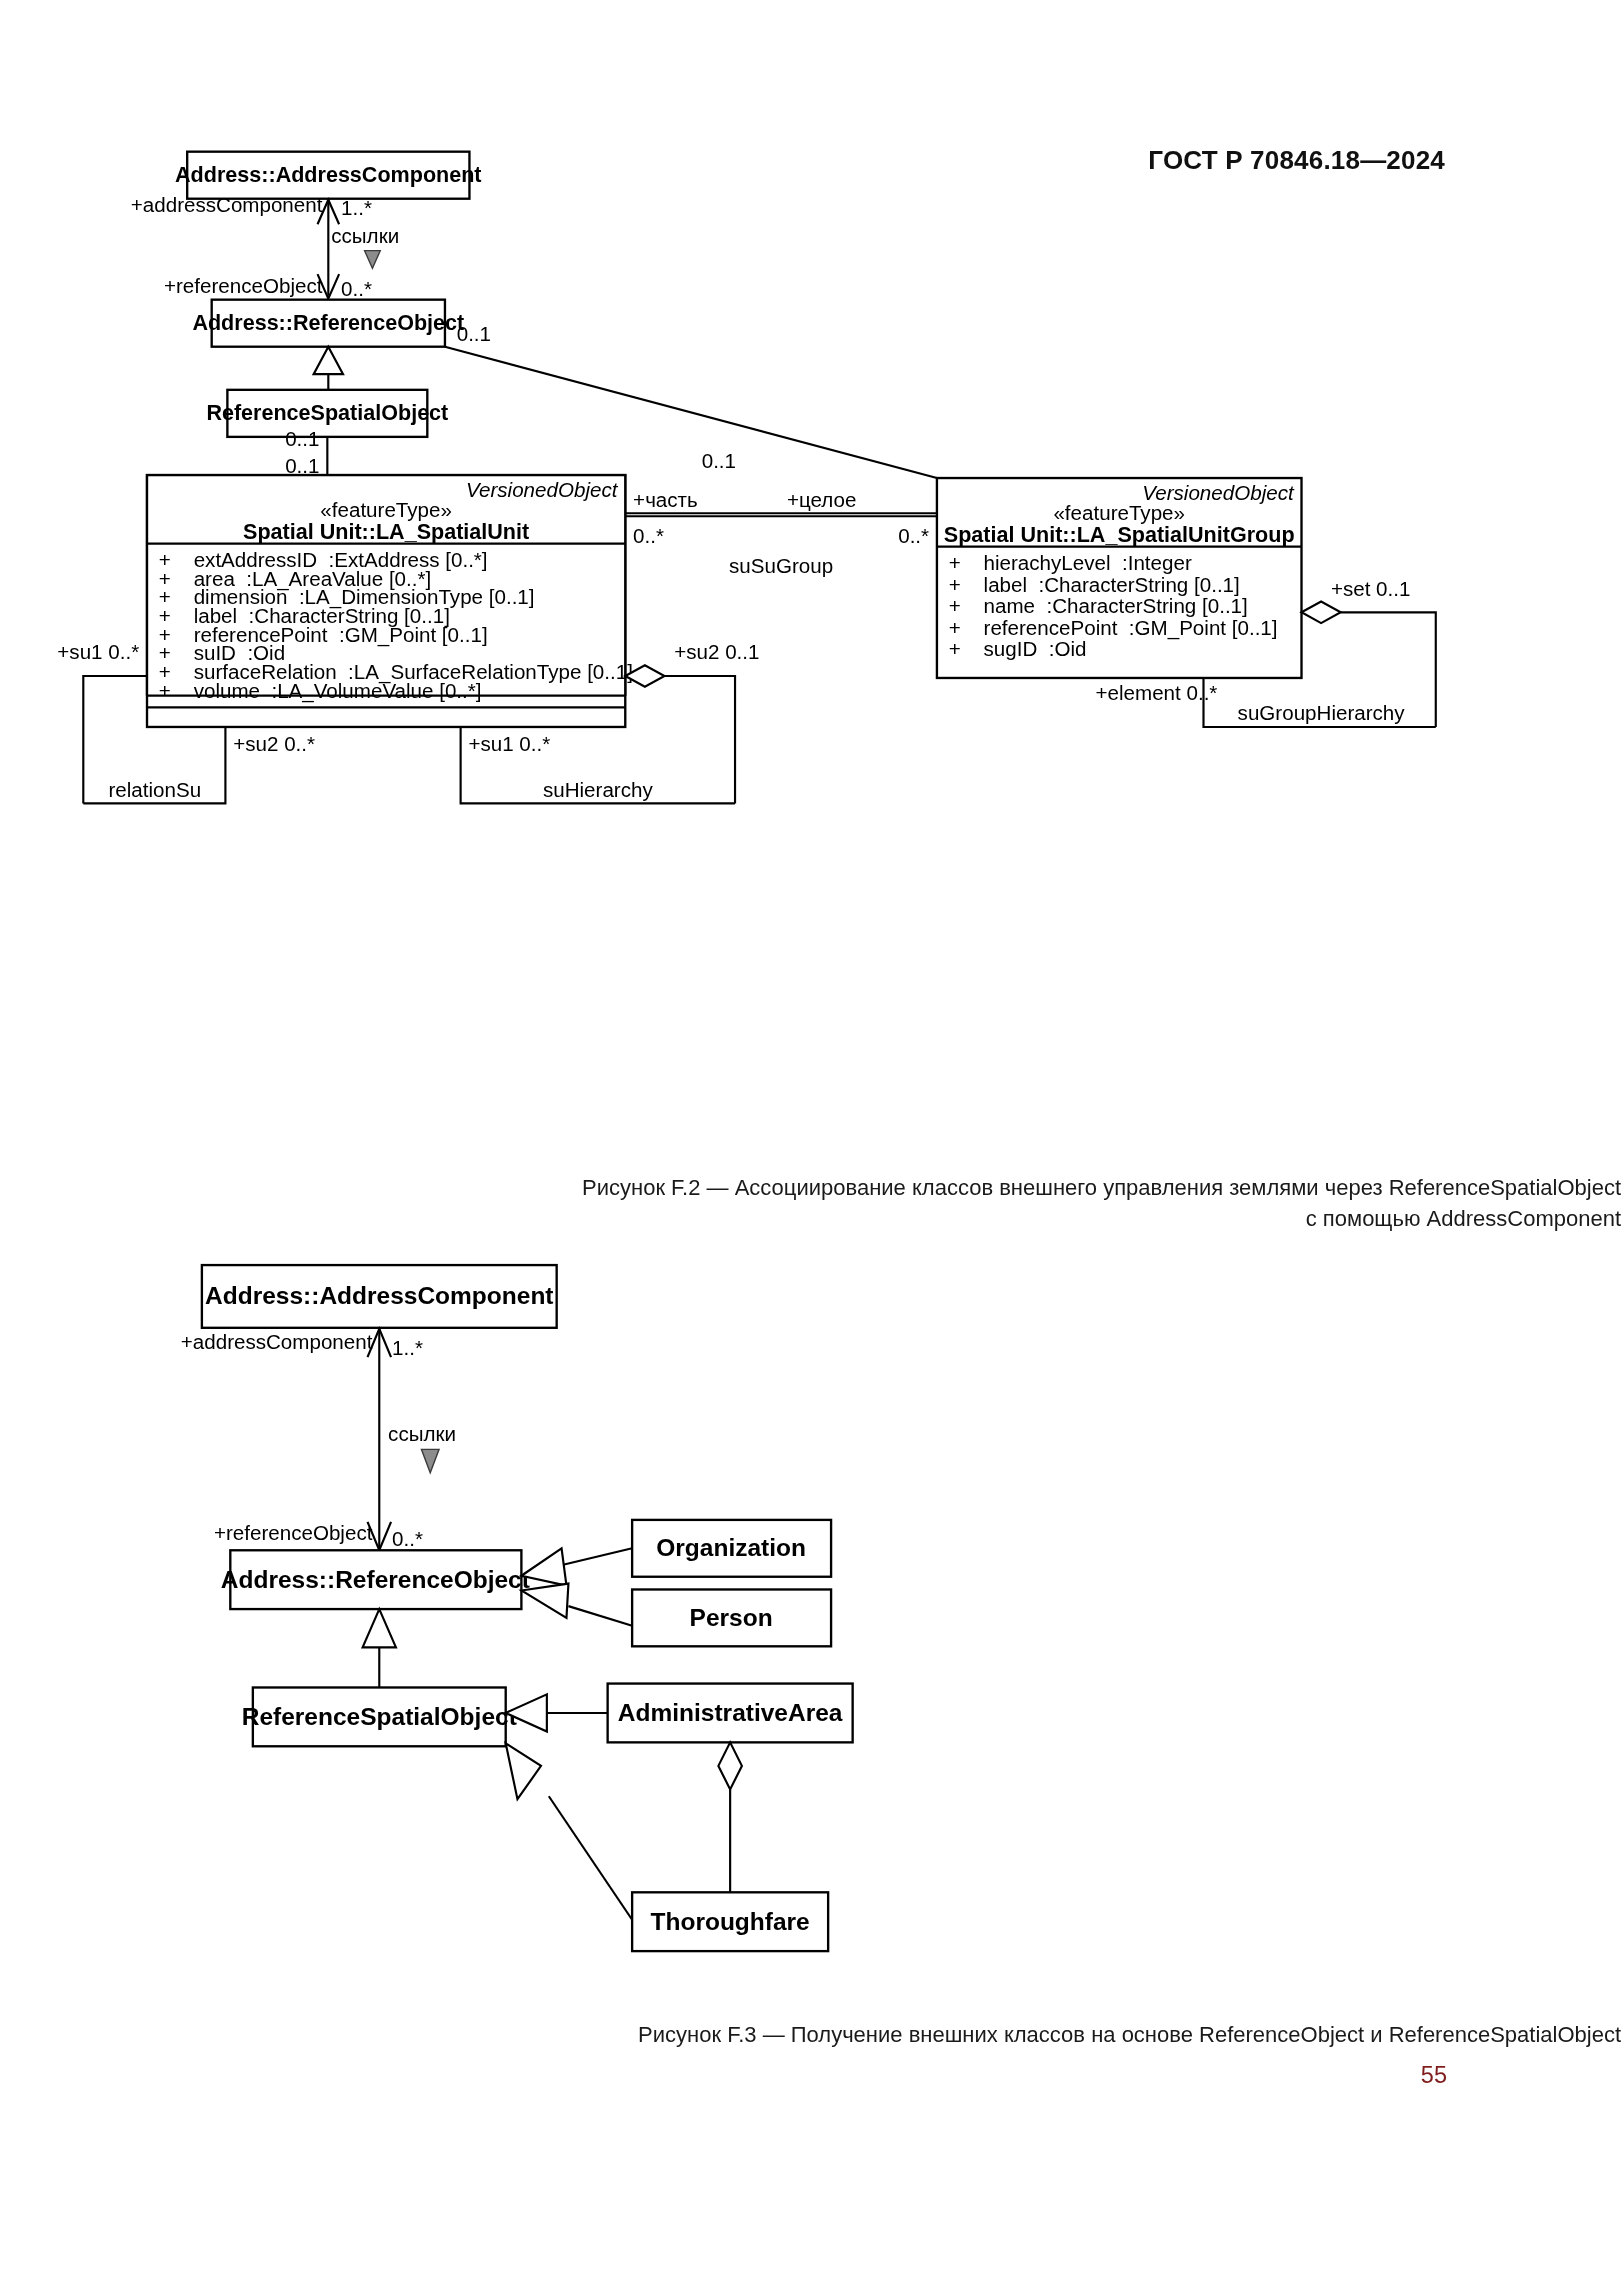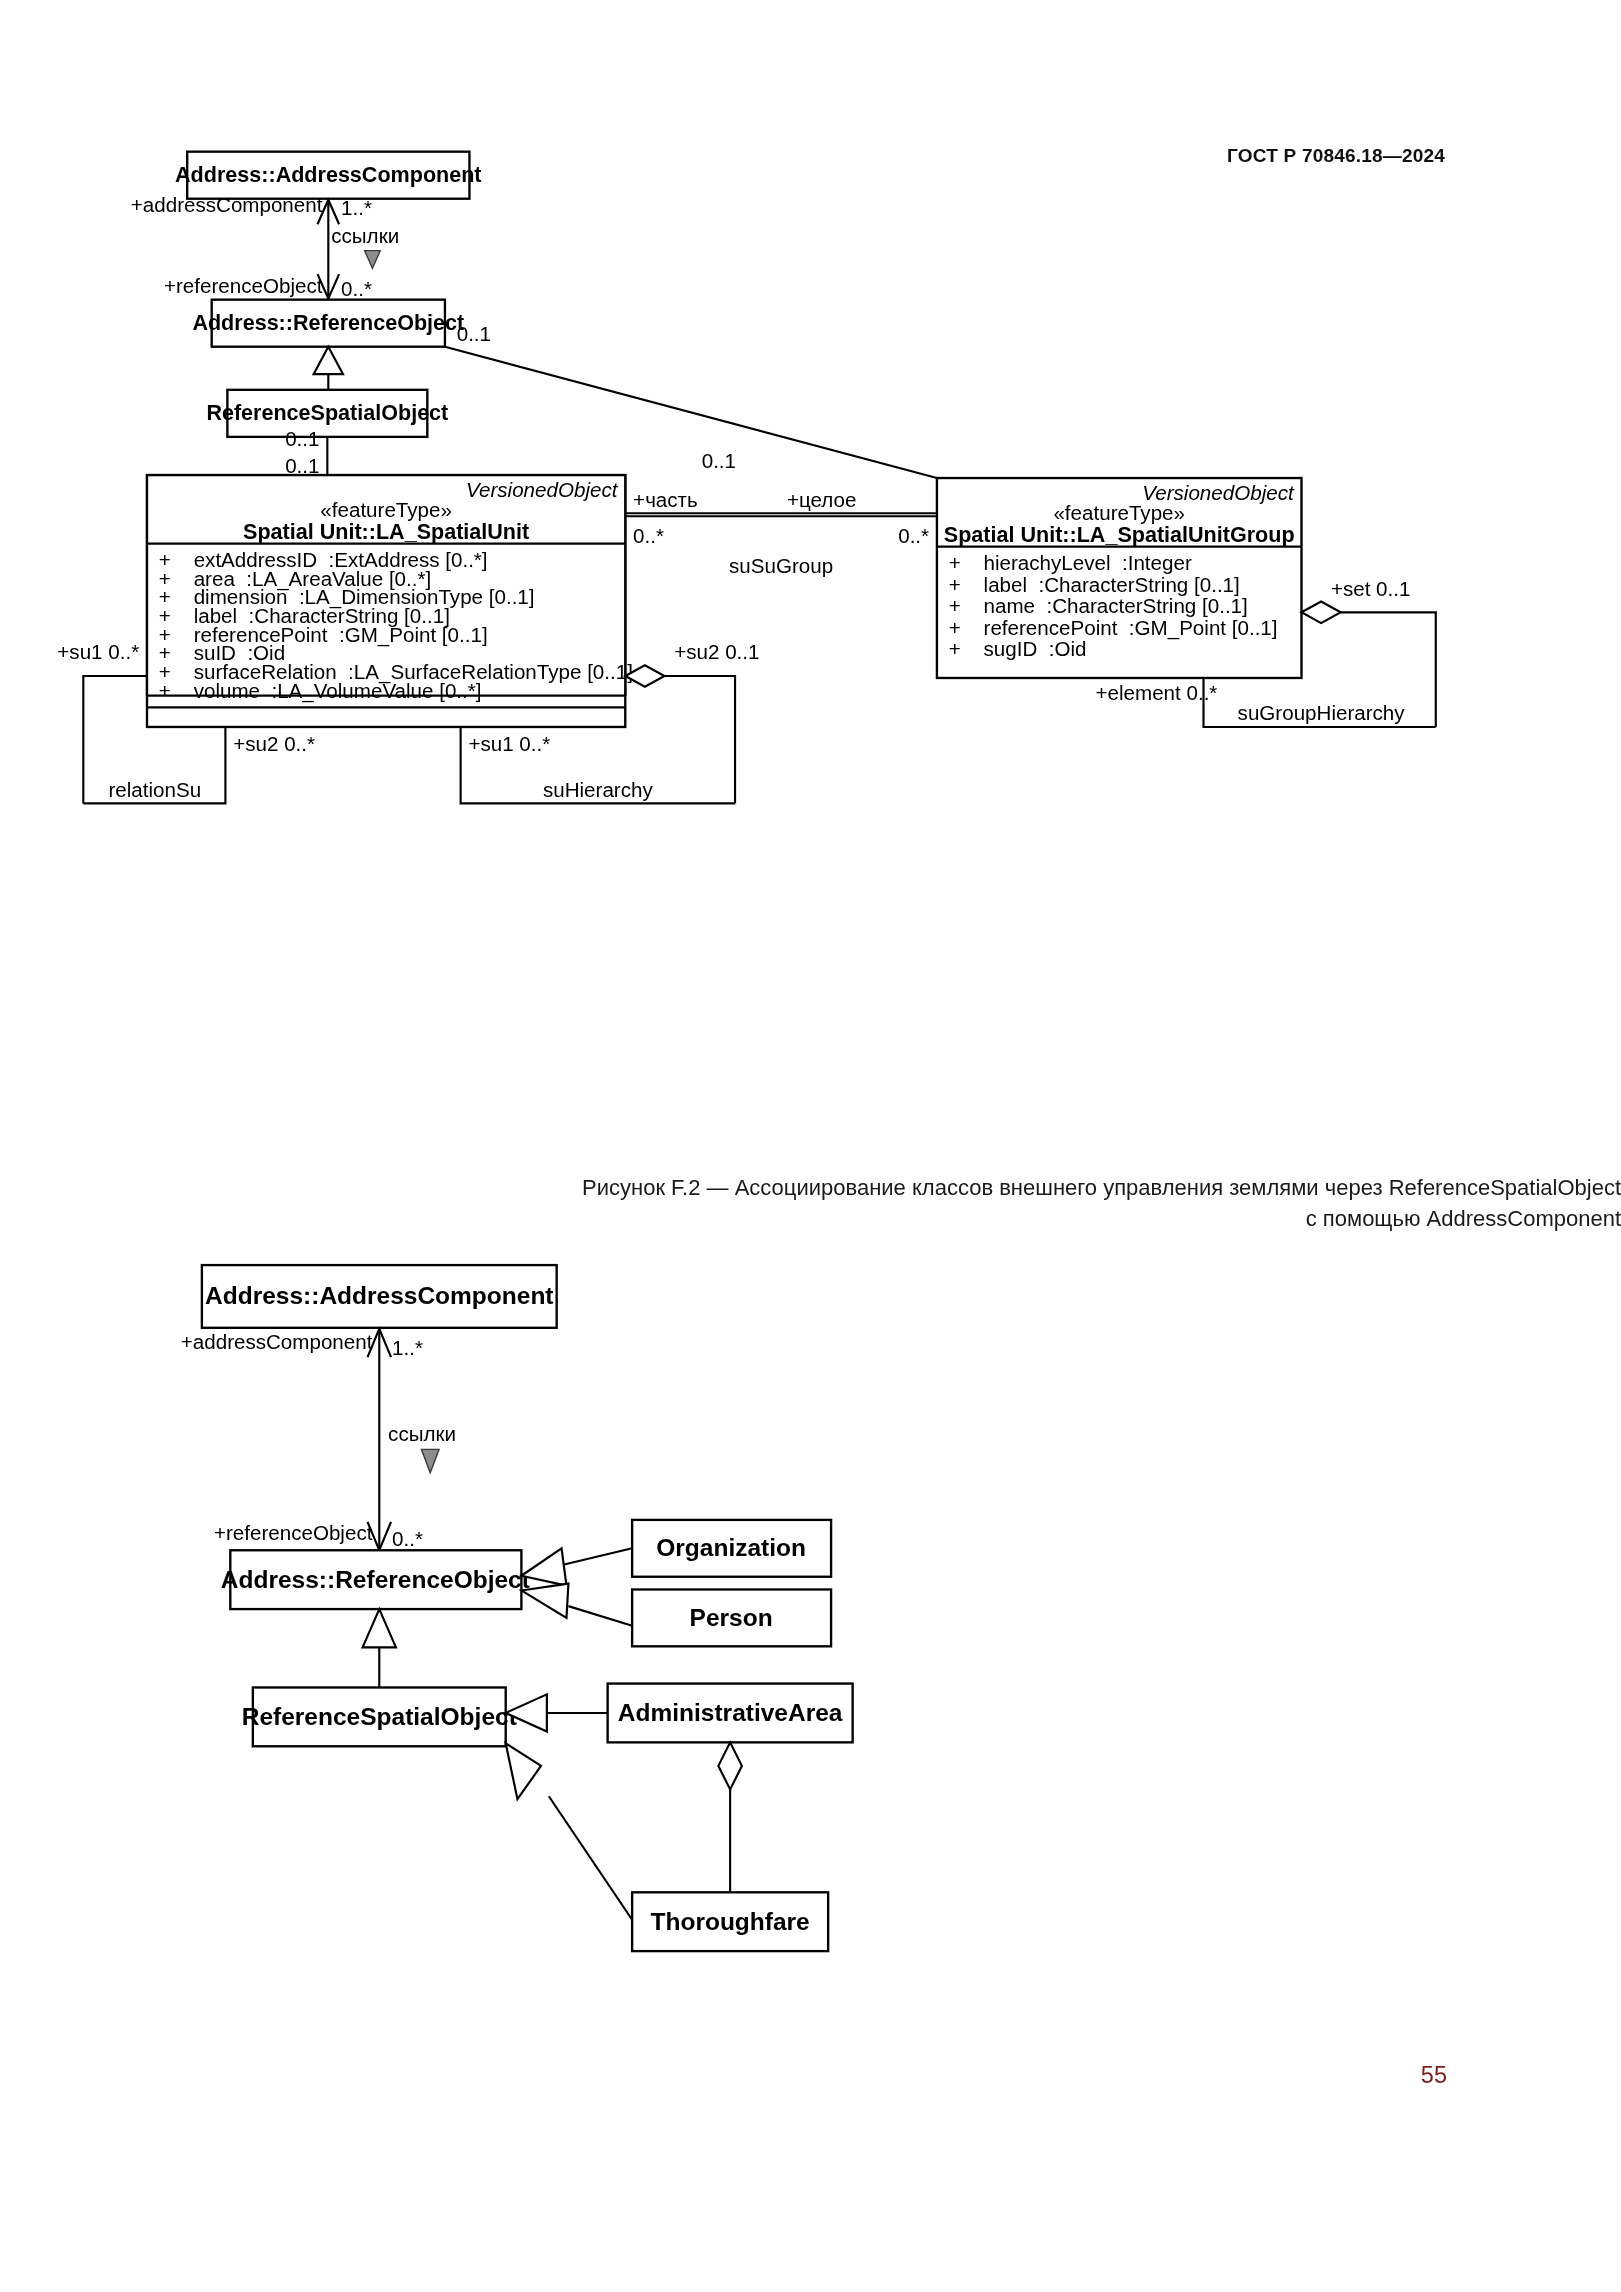--- a/index.html
+++ b/index.html
@@ -16,21 +16,21 @@
     overflow: hidden;
   }
   .page {
     position: absolute;
     inset: 0;
   }
   .std-header {
     position: absolute;
     top: 145px;
     right: 176px;
-    font-size: 19px;
+    font-size: 26px;
     font-weight: bold;
     letter-spacing: 0.2px;
     color: #111;
     white-space: nowrap;
   }
   .page-number {
     position: absolute;
     top: 2062px;
     right: 174px;
     font-size: 23.5px;
@@ -360,17 +360,20 @@
       <line class="conn" x1="745" y1="545" x2="745" y2="650"></line>
     </g>
 
     <g>
       <line class="conn" x1="645" y1="678" x2="560" y2="552"></line>
       <polygon class="hollow-head" points="516,498 552,521 528,555"></polygon>
     </g>
 
   </svg>
 
+  <div class="figure-caption" id="caption-f3">
+    <div>Рисунок F.3 — Получение внешних классов на основе ReferenceObject и ReferenceSpatialObject</div>
+  </div>
 
   <div class="page-number">55</div>
 
 </div>
 
 
 </body></html>

